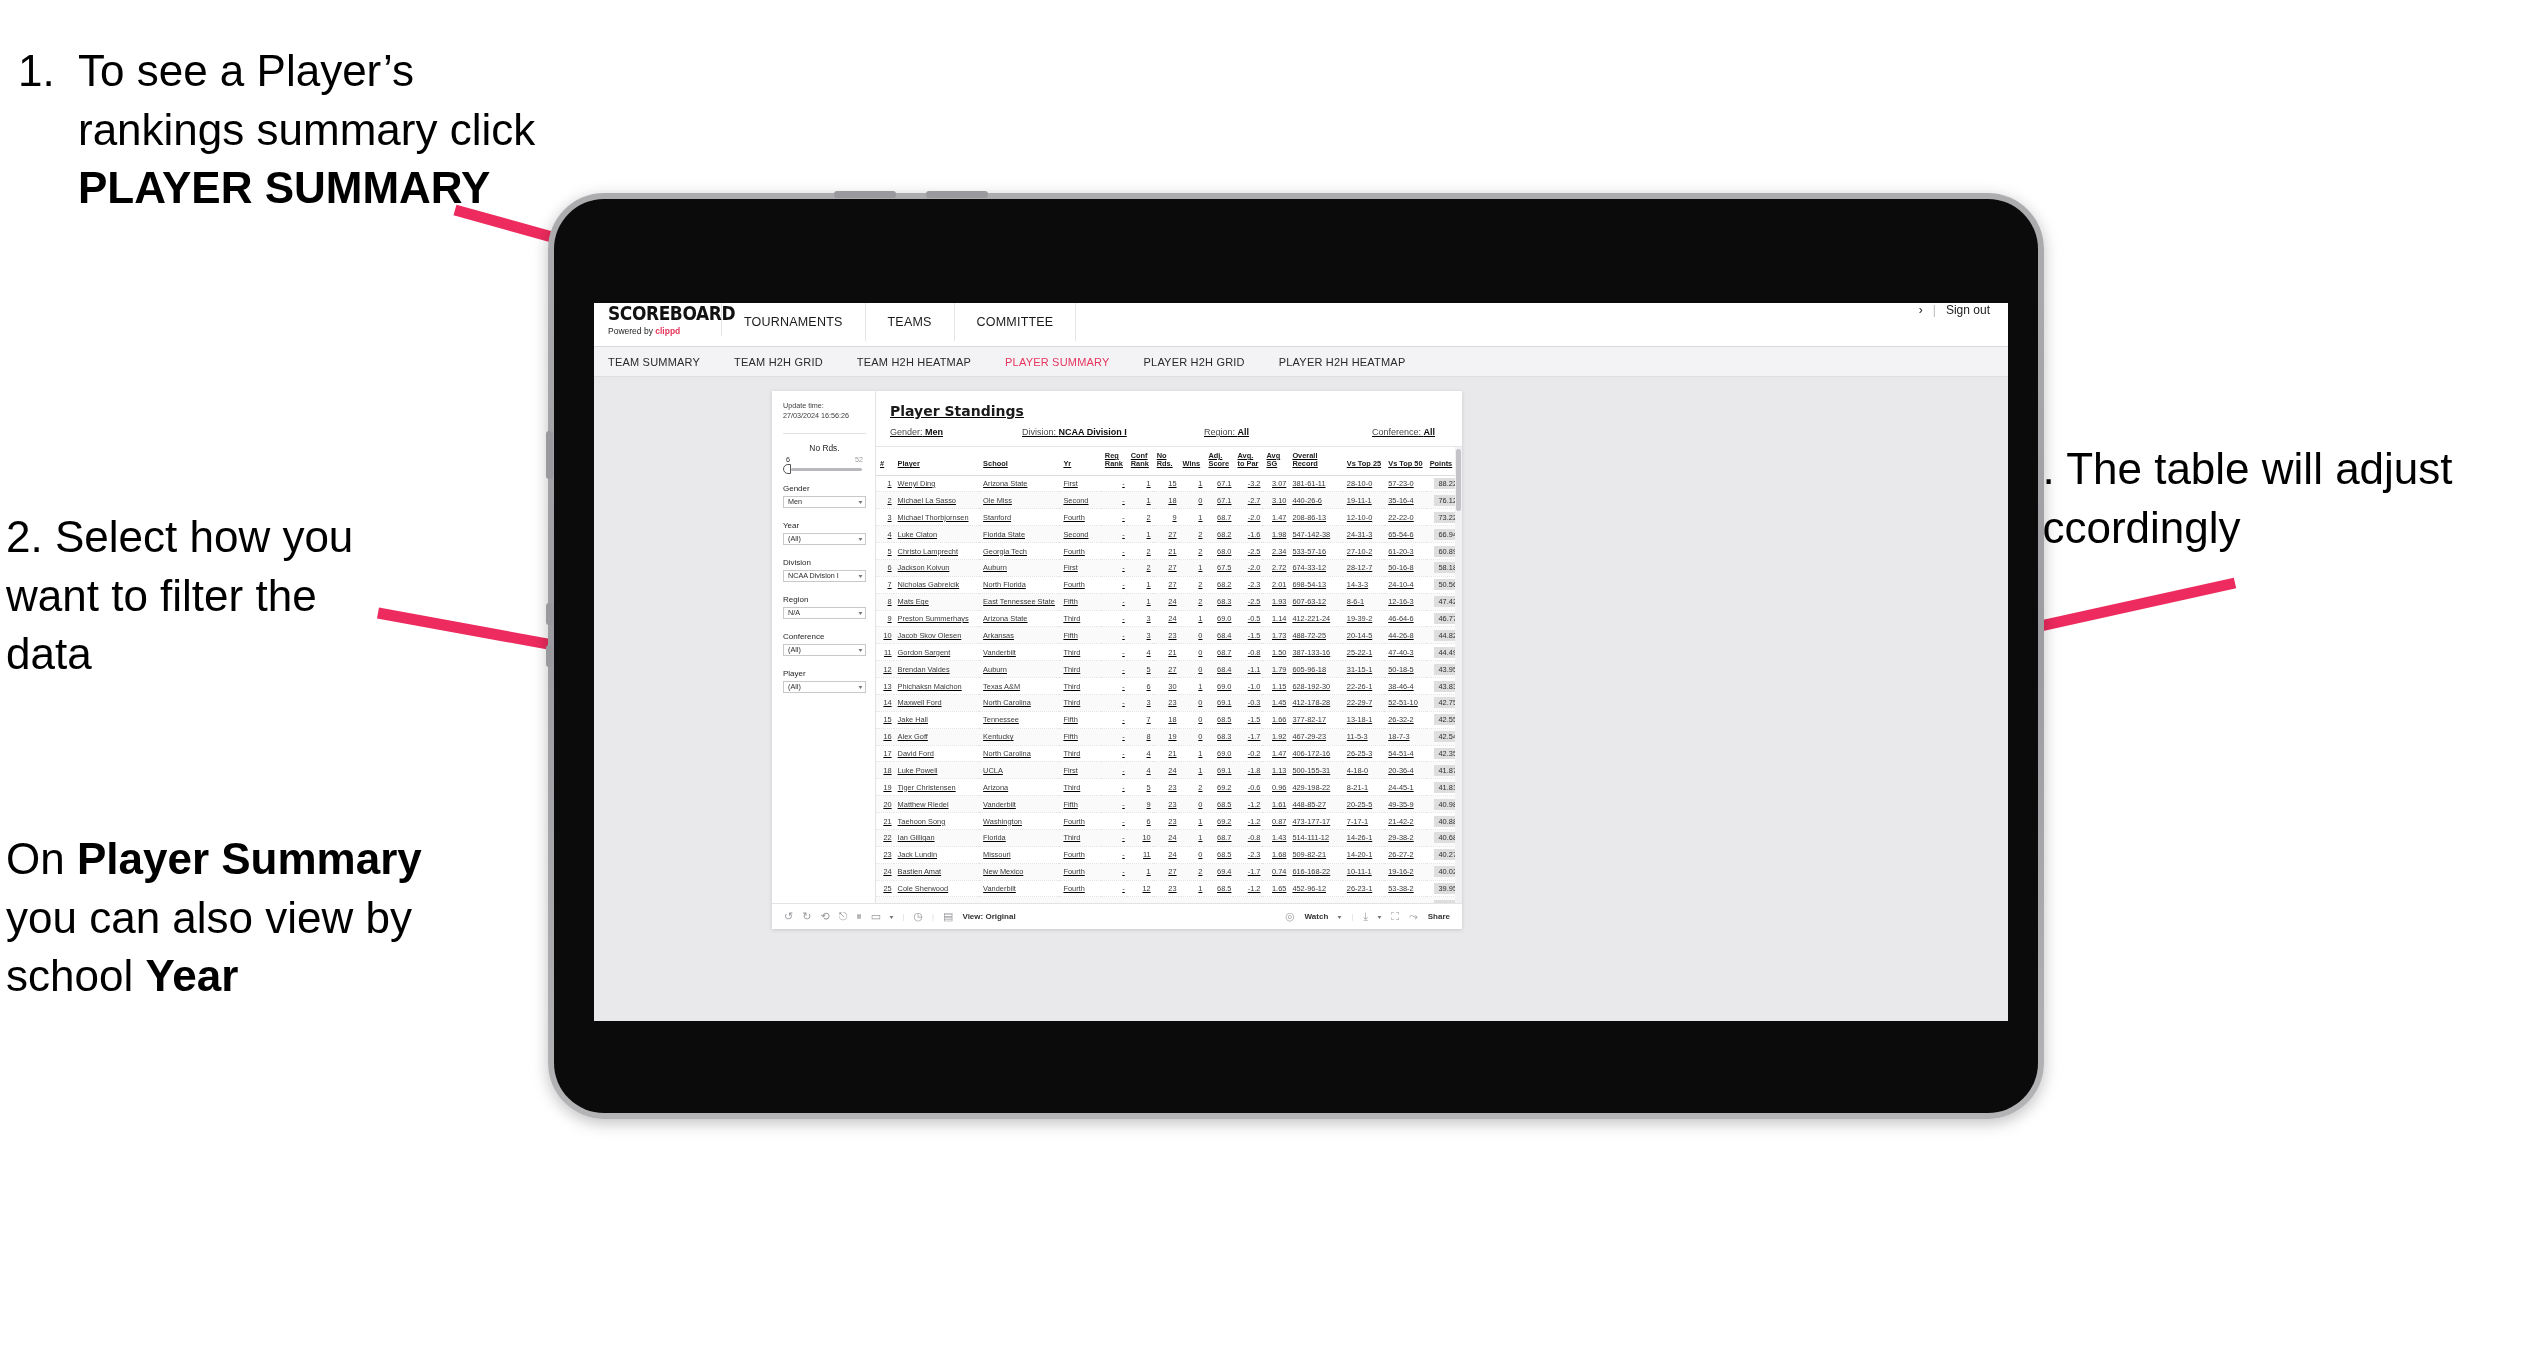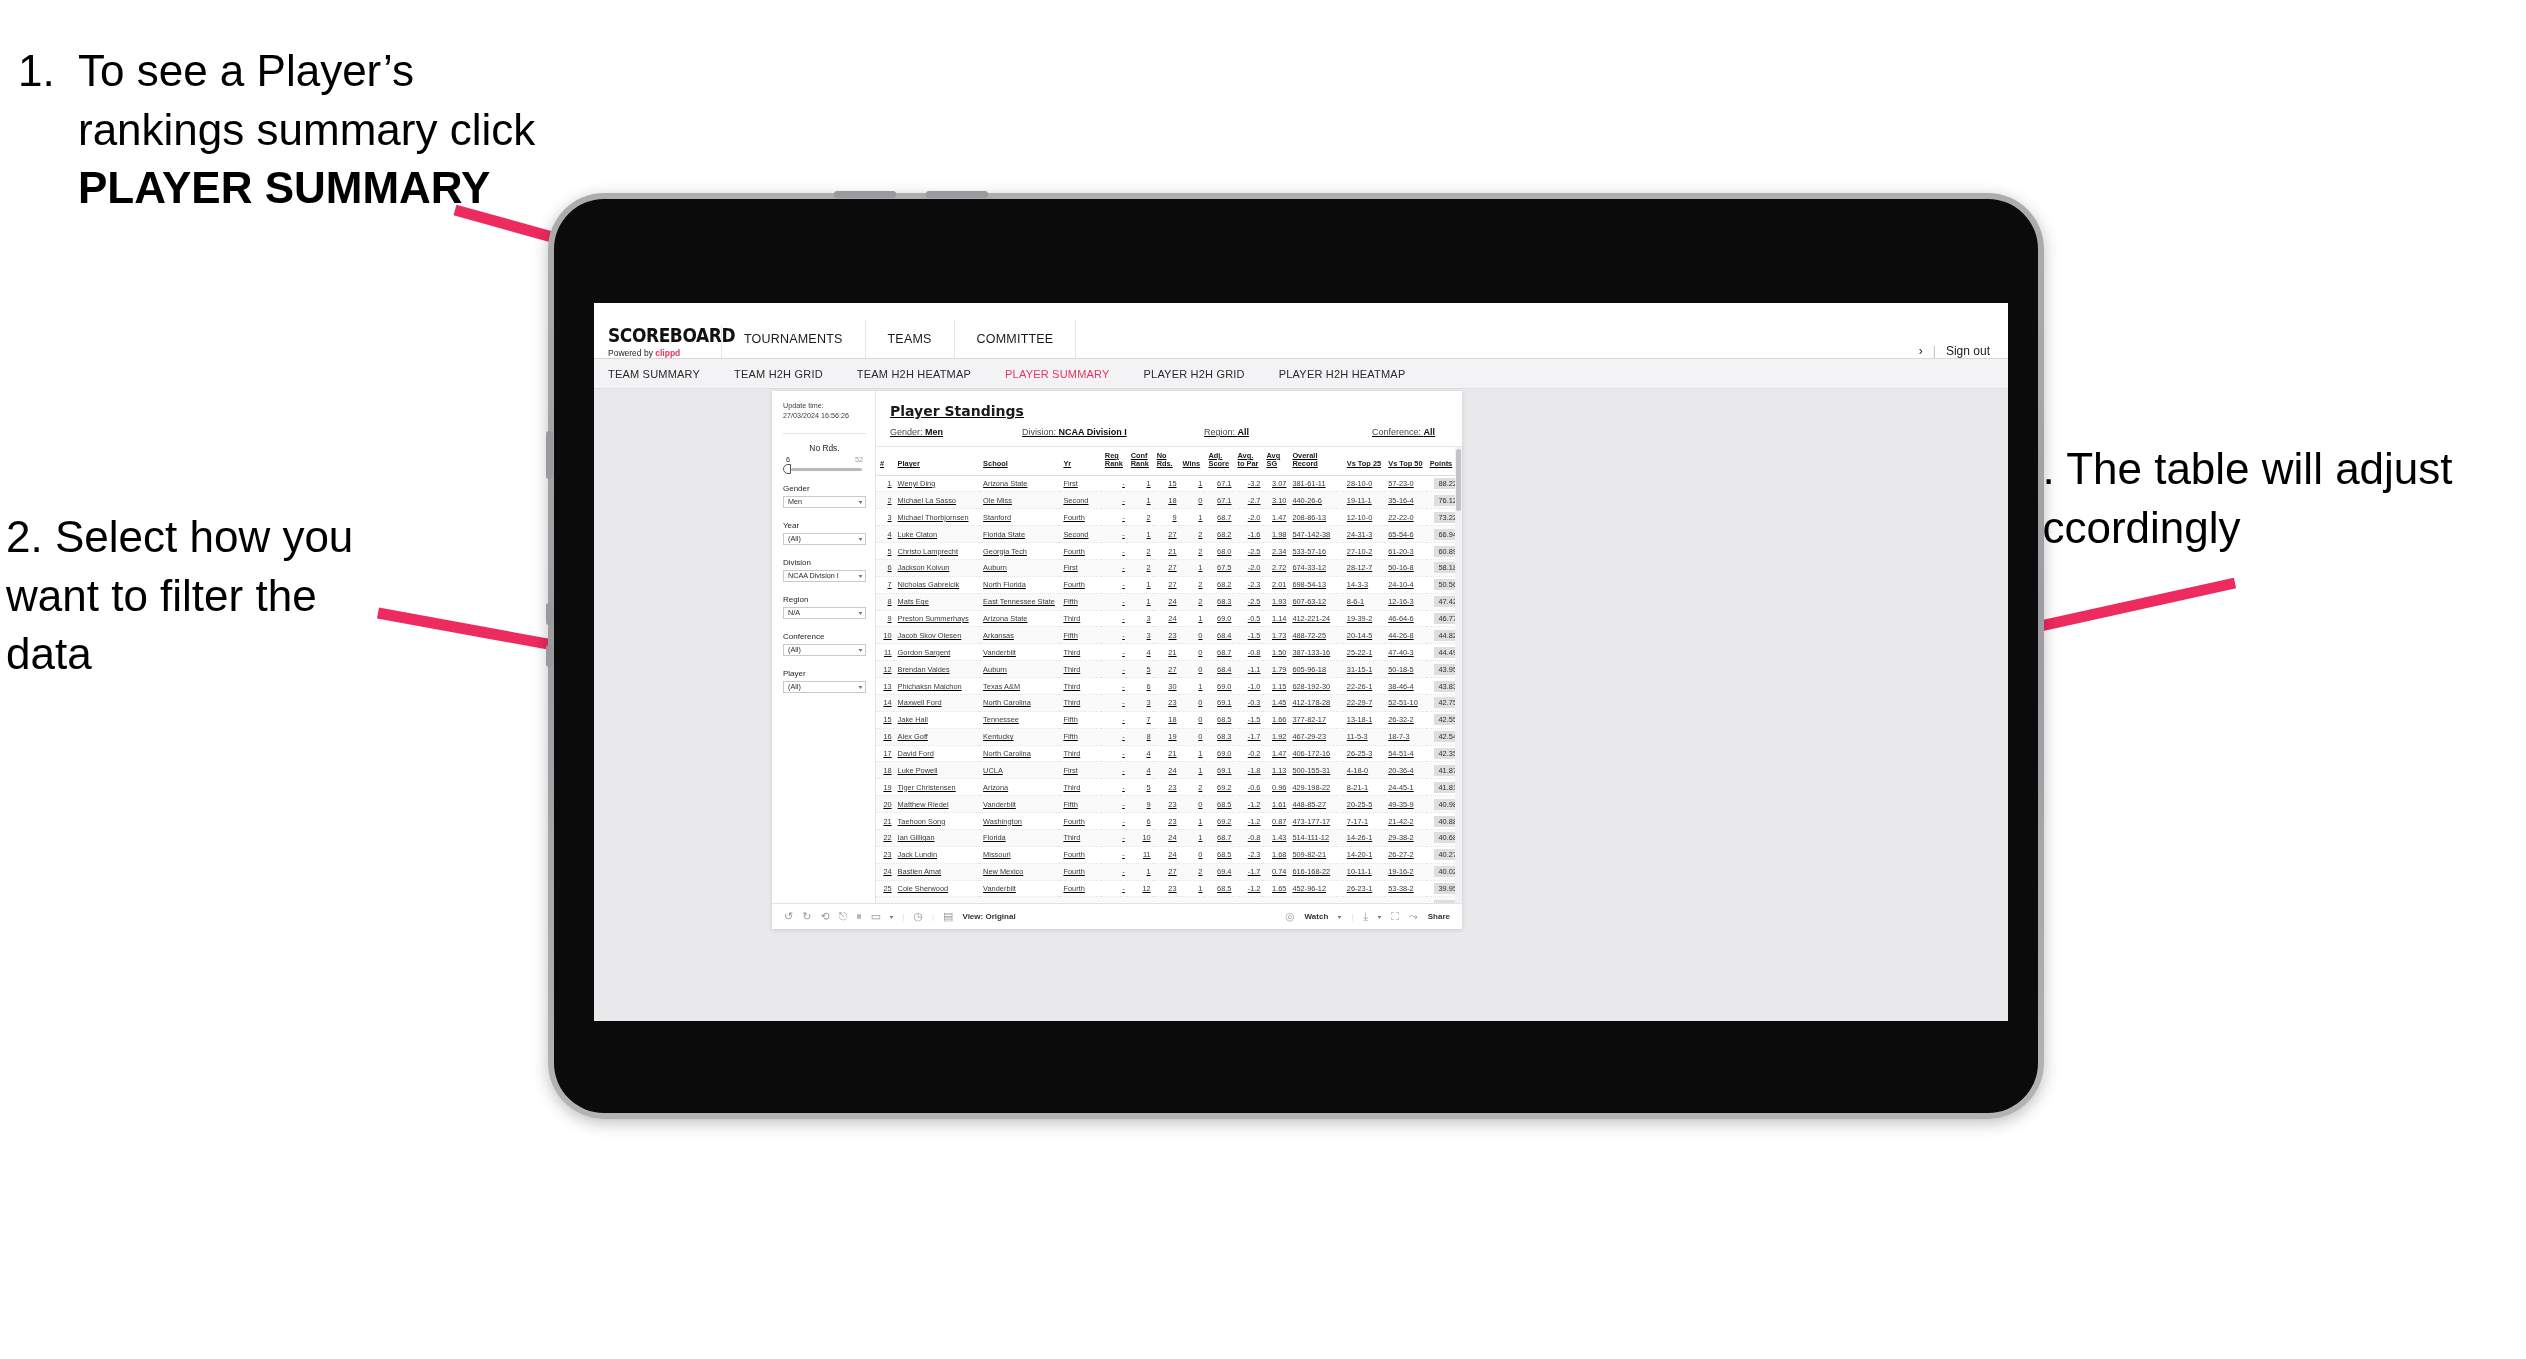--- a/index.html
+++ b/index.html
@@ -48,21 +48,21 @@
   
   #screen {
     position:absolute; left:40px; top:104px;
     width: 1414px; height: 718px;
     background:#e9e9ec;
     overflow:hidden;
   }
 
   
   #topnav {
-    height: 56px; background:#fff; display:flex; align-items:flex-end;
+    height: 44px; background:#fff; display:flex; align-items:flex-start;
     border-bottom: 1px solid #d9d9dd;
     position: relative;
   }
   .logo-box { width: 128px; display:flex; flex-direction:column; justify-content:center;
               padding-left: 14px; border-right:1px solid #e6e6ea; }
   .logo-main { font-size: 17px; font-weight:800; letter-spacing:-0.4px; color:#111;
                font-family:"DejaVu Sans", sans-serif; transform: scaleY(1.12); transform-origin:left center;}
   .logo-sub { font-size:8.5px; color:#222; margin-top:3px; }
   .logo-sub .brand { color:#e8345a; font-weight:700; }
   .topnav-item { display:flex; align-items:center; padding: 12px 22px; font-size:12.5px;
@@ -162,20 +162,21 @@
 
   <div class="anno" id="anno-1">
     <span class="num">1.</span>
     <span class="body">
       <span>To see a Player’s rankings summary click </span><b>PLAYER SUMMARY</b>
     </span>
   </div>
 
   <div class="anno" id="anno-2">2. Select how you want to filter the data</div>
 
+  <div class="anno" id="anno-3"><span>On </span><b>Player Summary</b><span> you can also view by school </span><b>Year</b></div>
 
   <div class="anno" id="anno-4">3. The table will adjust accordingly</div>
 
   <svg class="arrow-svg" viewBox="0 0 2526 1359">
 
     <g>
       <path d="M455,210 L965,352" stroke="#ed2b5e" stroke-width="11" fill="none"></path>
       <path d="M1005,364 L943,334 L951,383 Z" fill="#ed2b5e"></path>
     </g>
 

